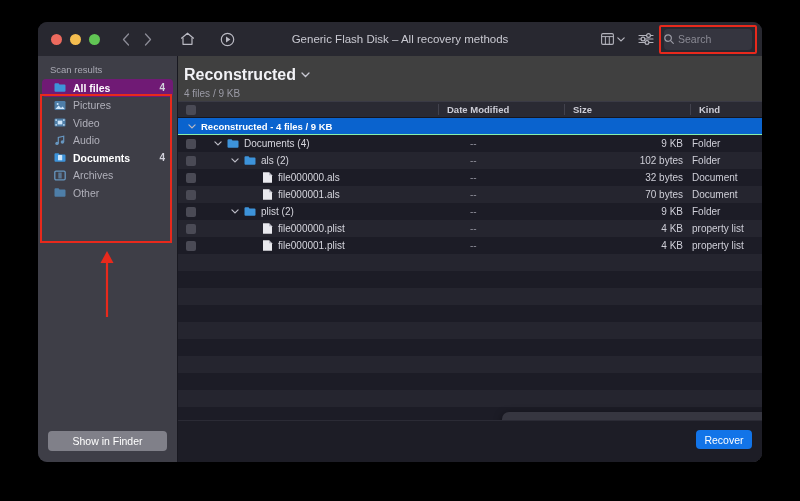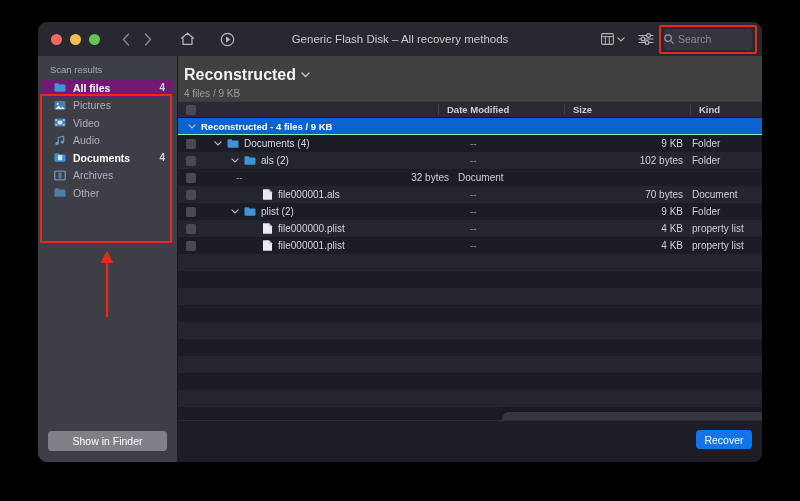--- a/index.html
+++ b/index.html
@@ -522,20 +522,31 @@
             </span>
             <span>als (2)</span>
           </span>
           <span class="cell-date">--</span>
           <span class="cell-size">102 bytes</span>
           <span class="cell-kind">Folder</span>
         </div>
         <div class="row odd">
           <span class="cell-check">
             <span class="checkbox"></span>
+          </span>
+          <span class="cell-name">
+            <span class="spacer" style="width:44px"></span>
+            <span class="twisty"></span>
+            <span class="file-icon">
+              <svg width="11" height="13" viewBox="0 0 11 13">
+                <path d="M1 1.2h6l3 3v7.6H1z" fill="#e9e9ee"></path>
+                <path d="M7 1.2l3 3H7z" fill="#b9b9c4"></path>
+              </svg>
+            </span>
+            <span>file000000.als</span>
           </span>
           <span class="cell-date">--</span>
           <span class="cell-size">32 bytes</span>
           <span class="cell-kind">Document</span>
         </div>
         <div class="row even">
           <span class="cell-check">
             <span class="checkbox"></span>
           </span>
           <span class="cell-name">

